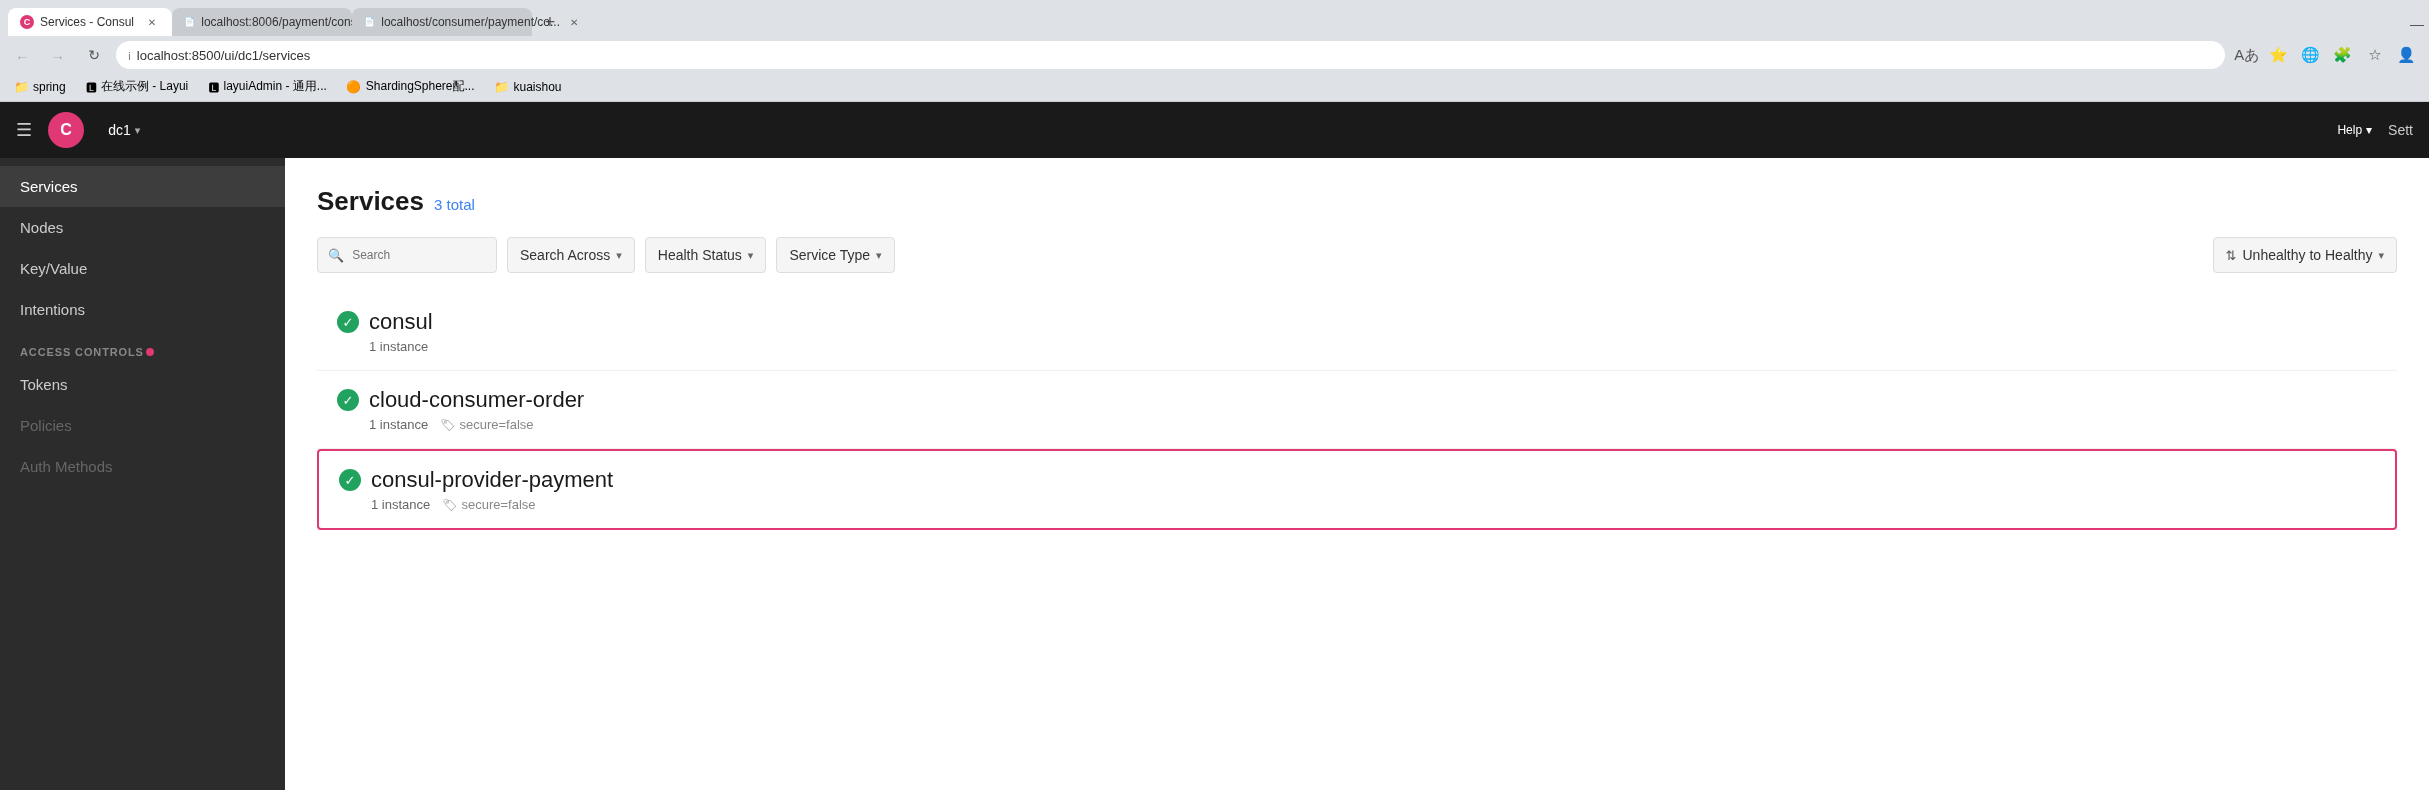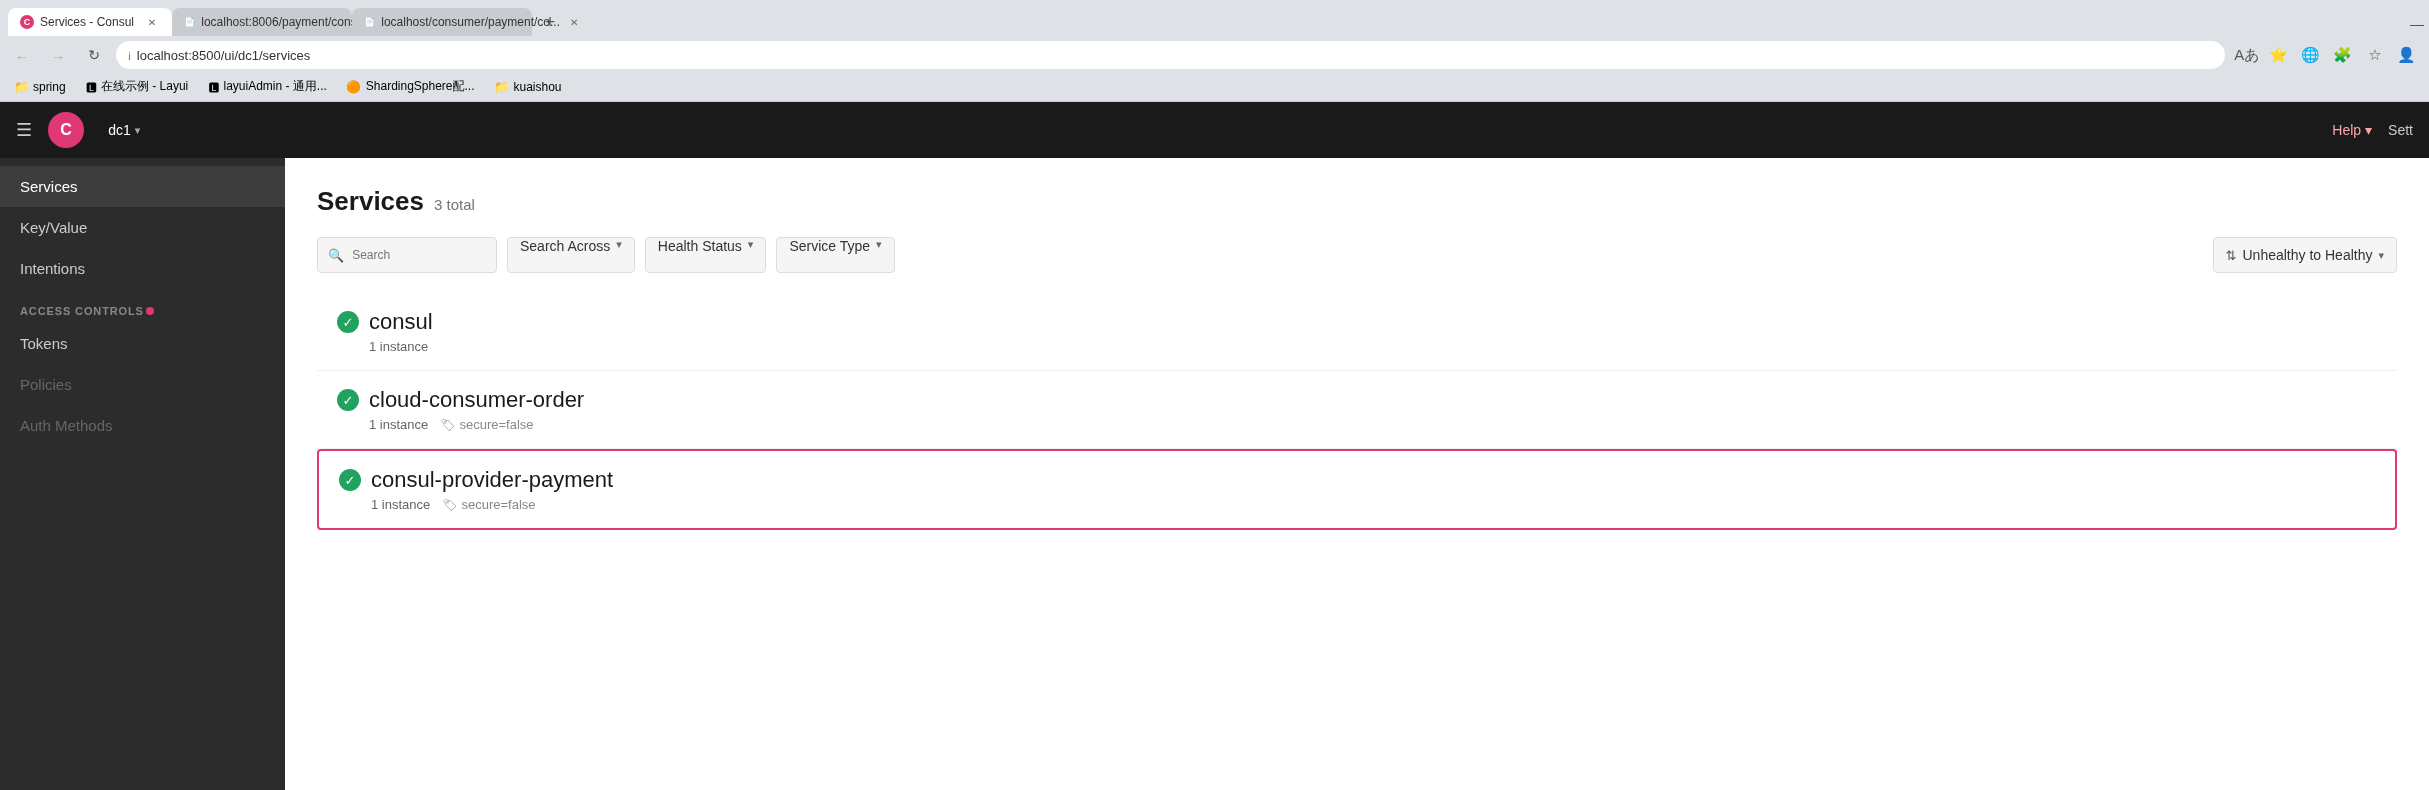--- a/index.html
+++ b/index.html
@@ -28,47 +28,47 @@
     .bookmark { display: flex; align-items: center; gap: 4px; cursor: pointer; padding: 2px 6px; border-radius: 4px; white-space: nowrap; }
 
     
     .app { display: flex; flex-direction: column; height: calc(790px - 102px); }
     .app-header { background: #1a1a1a; color: white; height: 56px; display: flex; align-items: center; padding: 0 16px; gap: 16px; }
     .hamburger { cursor: pointer; font-size: 18px; color: #ccc; }
     .consul-logo { width: 36px; height: 36px; border-radius: 50%; background: #e03875; display: flex; align-items: center; justify-content: center; font-weight: bold; font-size: 16px; color: white; cursor: pointer; }
     .datacenter-selector { display: flex; align-items: center; gap: 4px; cursor: pointer; font-size: 14px; color: #fff; padding: 4px 8px; border-radius: 4px; }
     .dc-arrow { font-size: 11px; color: #aaa; }
     .header-spacer { flex: 1; }
-    .help-btn { color: #fca5a5; font-size: 14px; cursor: pointer; display: flex; align-items: center; gap: 4px; }
+    .help-btn { color: #ffffff; font-size: 12px; cursor: pointer; display: flex; align-items: center; gap: 4px; }
     .sett-btn { color: #ccc; font-size: 14px; cursor: pointer; }
 
     .app-body { display: flex; flex: 1; overflow: hidden; }
 
     
     .sidebar { width: 285px; background: #2c2c2c; color: #ccc; flex-shrink: 0; padding: 8px 0; overflow-y: auto; }
     .sidebar-item { padding: 12px 20px; font-size: 15px; cursor: pointer; display: flex; align-items: center; gap: 8px; }
     .sidebar-item.active { background: #3d3d3d; color: white; }
     .sidebar-section-label { padding: 16px 20px 6px; font-size: 11px; font-weight: 600; color: #888; text-transform: uppercase; letter-spacing: 0.08em; display: flex; align-items: center; gap: 2px; }
     .access-dot { width: 8px; height: 8px; border-radius: 50%; background: #e03875; display: inline-block; }
     .sidebar-item.disabled { color: #666; cursor: default; }
 
     
     .main { flex: 1; background: #fff; overflow-y: auto; }
     .main-content { padding: 28px 32px; }
 
     .page-header { display: flex; align-items: baseline; gap: 10px; margin-bottom: 20px; }
     .page-title { font-size: 26px; font-weight: 700; color: #1a1a1a; }
-    .page-count { font-size: 15px; color: #737373; }
+    .page-count { font-size: 15px; color: #3b82f6; }
 
     
     .filter-bar { display: flex; align-items: center; gap: 10px; margin-bottom: 20px; flex-wrap: wrap; }
     .search-box { display: flex; align-items: center; background: #f5f5f5; border: 1px solid #ddd; border-radius: 4px; padding: 0 10px; height: 36px; min-width: 180px; gap: 8px; }
     .search-input { border: none; background: transparent; outline: none; font-size: 12px; color: #8b5cf6; width: 120px; }
     .search-icon-wrap { color: #888; font-size: 13px; }
-    .filter-btn { display: flex; gap: 6px; padding: 0 12px; height: 36px; background: #f5f5f5; border: 1px solid #ddd; border-radius: 4px; cursor: pointer; font-size: 14px; color: #333; white-space: nowrap; }
+    .filter-btn { display: flex; align-items: center; gap: 6px; padding: 0 12px; height: 36px; background: #f5f5f5; border: 1px solid #ddd; border-radius: 4px; cursor: pointer; font-size: 14px; color: #333; white-space: nowrap; }
     .filter-chevron { font-size: 11px; color: #666; }
     .sort-btn { display: flex; align-items: center; gap: 6px; padding: 0 12px; height: 36px; background: #f5f5f5; border: 1px solid #ddd; border-radius: 4px; cursor: pointer; font-size: 14px; color: #333; margin-left: auto; }
     .sort-icon { font-size: 13px; color: #555; }
 
     
     .service-list { display: flex; flex-direction: column; gap: 0; }
     .service-item { padding: 16px 20px; border-bottom: 1px solid #f0f0f0; cursor: pointer; }
     .service-item.selected { border: 2px solid #e03875; border-radius: 4px; background: #fff; }
     .service-name-row { display: flex; align-items: center; gap: 10px; margin-bottom: 4px; }
     .check-icon { width: 22px; height: 22px; border-radius: 50%; background: #21a35f; display: flex; align-items: center; justify-content: center; color: white; font-size: 13px; flex-shrink: 0; }
@@ -165,20 +165,23 @@
     <div class="sett-btn">Sett</div>
   </div>
 
   <div class="app-body">
 
     <div class="sidebar">
       <div class="sidebar-item active">
         <span>Services</span>
       </div>
       <div class="sidebar-item">
+        <span>Nodes</span>
+      </div>
+      <div class="sidebar-item">
         <span>Key/Value</span>
       </div>
       <div class="sidebar-item">
         <span>Intentions</span>
       </div>
 
       <div class="sidebar-section-label">
         <span>ACCESS CONTROLS</span>
         <span class="access-dot"></span>
       </div>

